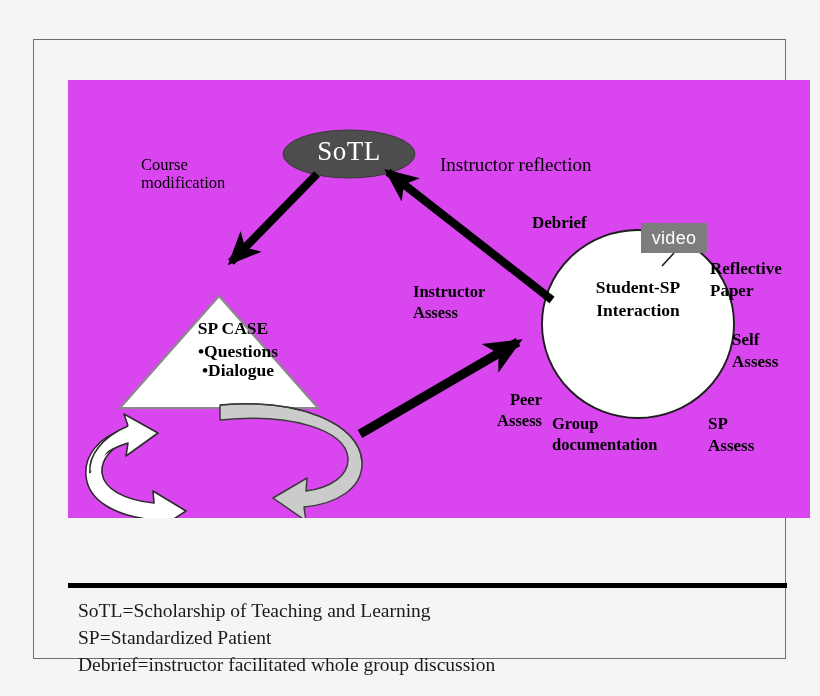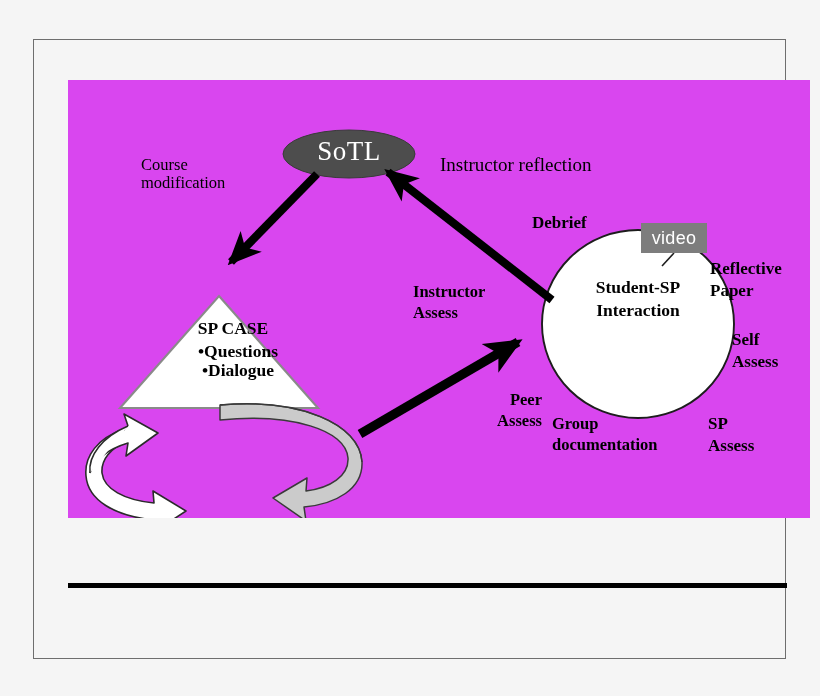--- a/index.html
+++ b/index.html
@@ -269,15 +269,20 @@
 Assess</div>
 
       <div id="video-chip">
         <span>video</span>
       </div>
 
     </div>
 
     <div id="rule"></div>
 
+    <div id="legend">
+      <div class="legend-line">SoTL=Scholarship of Teaching and Learning</div>
+      <div class="legend-line">SP=Standardized Patient</div>
+      <div class="legend-line">Debrief=instructor facilitated whole group discussion</div>
+    </div>
 
   </div>
 </div>
 
 </body></html>

